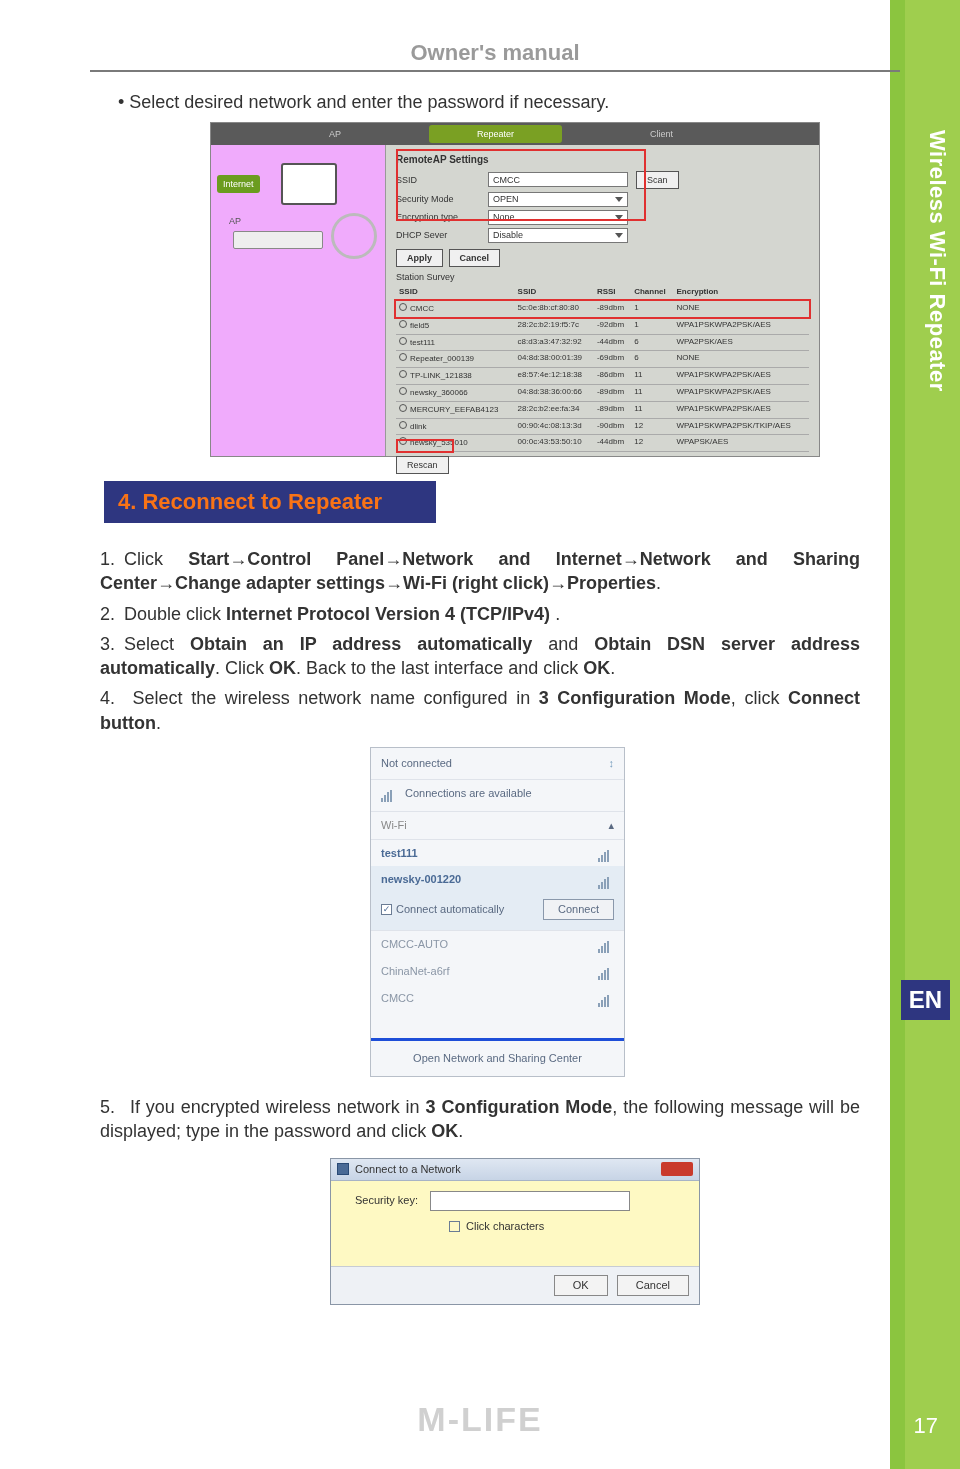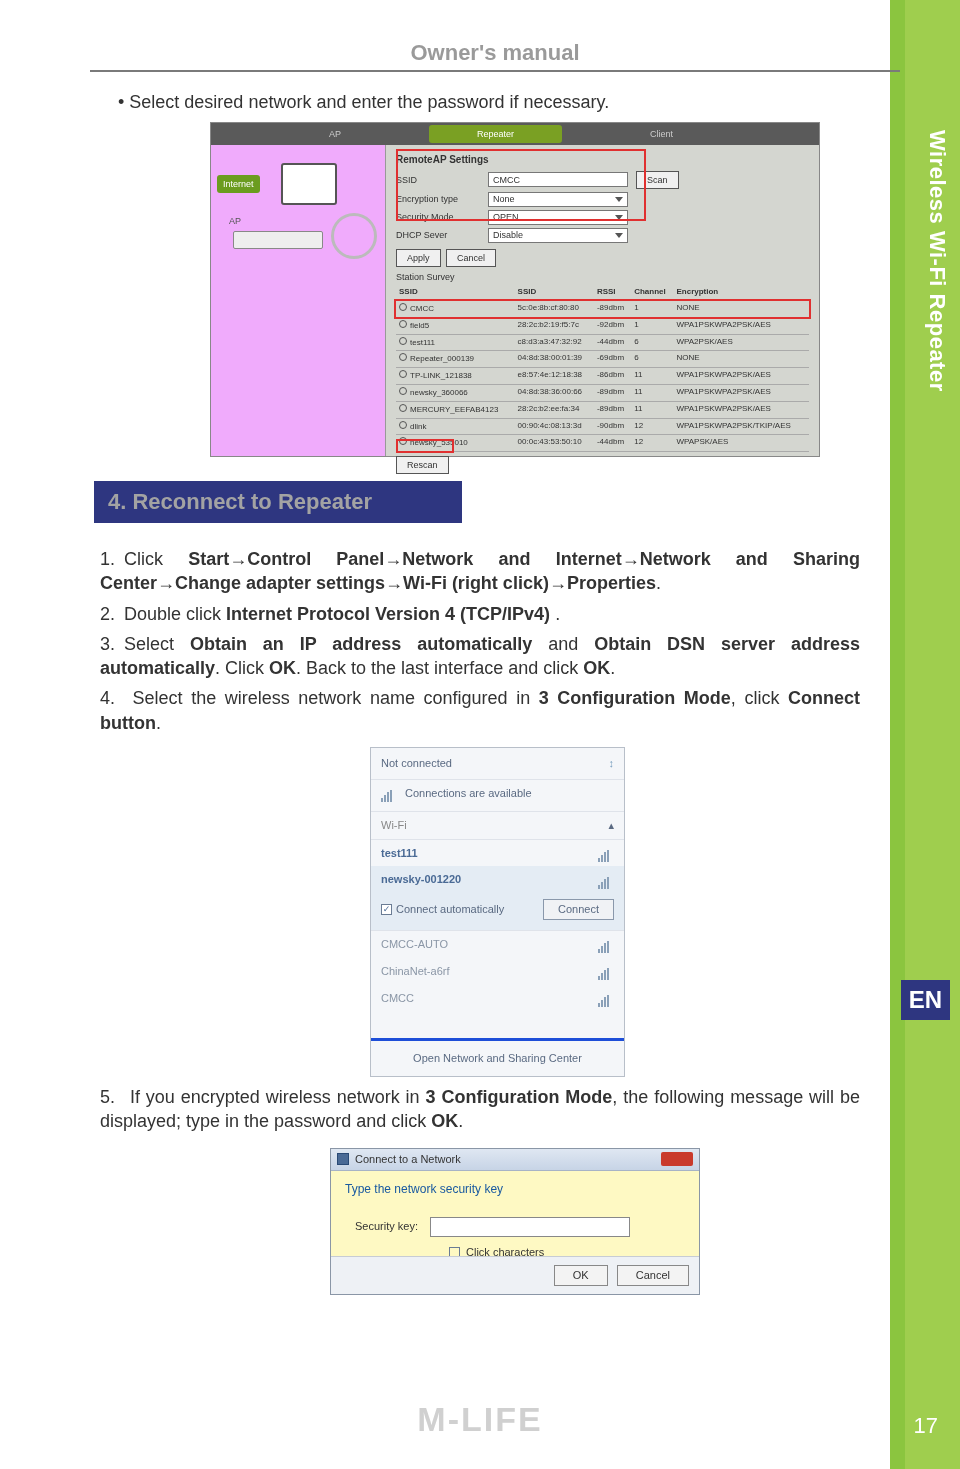--- a/index.html
+++ b/index.html
@@ -71,25 +71,25 @@
   }
   .hr { border: none; border-top: 2px solid #7a7a7a; margin-bottom: 18px; }
 
   .content { width: 770px; font-size: 18px; line-height: 1.35; color: #333; }
   .bullet { margin: 0 0 6px 28px; }
   .bullet::before { content: "•  "; }
   .bold { font-weight: 700; }
 
   .section-title {
     background: #2e3680;
-    color: #a3a3a3;
+    color: #f97316;
     font-size: 22px;
     padding: 6px 14px;
-    margin: 24px 0 24px 4px;
-    width: 368px;
+    margin: 24px 0 24px 14px;
+    width: 332px;
     font-weight: 600;
   }
 
   .ol { margin-left: 10px; }
   .ol .item { margin-bottom: 6px; text-align: justify; }
   .ol .num { display: inline-block; width: 24px; }
 
   
   .shot1 {
     width: 610px; height: 335px;
@@ -143,21 +143,21 @@
   .shot1 .row .lbl { width: 92px; }
   .shot1 .row .inp {
     width: 140px; height: 15px; background: #fff; border: 1px solid #777;
     font-size: 9px; padding: 0 4px; display: flex; align-items: center;
   }
   .shot1 .row .sel::after {
     content: ""; margin-left: auto;
     border-left: 4px solid transparent; border-right: 4px solid transparent;
     border-top: 5px solid #555;
   }
-  .shot1 .btns { margin: 6px 0 4px 0; }
+  .shot1 .btns { margin: 6px 0 4px 0; font-weight: bold; }
   .shot1 .btn {
     display: inline-block; background: #f0f0f0; border: 1px solid #555;
     font-size: 9px; padding: 2px 10px; margin-right: 3px;
   }
   .shot1 .scanbtn { margin-left: 8px; }
   .shot1 .survey-title { font-size: 9px; margin: 2px 0 2px 0; }
   .shot1 table { width: 100%; border-collapse: collapse; font-size: 8px; }
   .shot1 th, .shot1 td { border-bottom: 1px solid #aaa; padding: 2px 3px; text-align: left; vertical-align: top; }
   .shot1 th { color: #333; font-weight: 600; }
   .shot1 .radio { display: inline-block; width: 8px; height: 8px; border: 1px solid #555; border-radius: 50%; margin-right: 3px; }
@@ -167,21 +167,21 @@
     top: 26px; left: 185px; width: 250px; height: 72px; pointer-events: none;
   }
   .shot1 .redbox2 {
     position: absolute; border: 2px solid #e03030;
     top: 316px; left: 185px; width: 58px; height: 14px; pointer-events: none;
   }
 
   
   .shot2 {
     width: 255px; height: 330px;
-    margin: 12px 0 8px 280px;
+    margin: 12px 0 18px 280px;
     background: #f4f6f9;
     border: 1px solid #b8bfc9;
     font-size: 11px; color: #5a6a82;
     display: flex; flex-direction: column;
   }
   .shot2 .hdr { padding: 8px 10px; border-bottom: 1px solid #dfe3ea; display: flex; justify-content: space-between; }
   .shot2 .avail { padding: 6px 10px 10px 10px; display: flex; align-items: center; gap: 8px; border-bottom: 1px solid #dfe3ea; }
   .shot2 .sigicon { width: 16px; height: 12px; display: inline-block; }
   .shot2 .sigicon i { display: inline-block; width: 2px; margin-right: 1px; background: #8aa0b8; vertical-align: bottom; }
   .shot2 .sigicon i:nth-child(1){height:4px;} .shot2 .sigicon i:nth-child(2){height:7px;}
@@ -262,26 +262,26 @@
           <div class="circles"></div>
         </div>
         <div class="form">
           <div class="fg-title">RemoteAP Settings</div>
           <div class="row">
               <span class="lbl">SSID</span>
               <span class="inp">CMCC</span>
               <span class="btn scanbtn">Scan</span>
             </div>
           <div class="row">
+              <span class="lbl">Security Mode</span>
+              <span class="inp sel">OPEN</span>
+            </div>
+          <div class="row">
               <span class="lbl">Encryption type</span>
               <span class="inp sel">None</span>
-            </div>
-          <div class="row">
-              <span class="lbl">Security Mode</span>
-              <span class="inp sel">OPEN</span>
             </div>
           <div class="row">
               <span class="lbl">DHCP Sever</span>
               <span class="inp sel">Disable</span>
             </div>
           <div class="btns">
             <span class="btn">Apply</span>
             <span class="btn">Cancel</span>
           </div>
           <div class="survey-title">Station Survey</div>
@@ -426,21 +426,20 @@
     </div>
 
     <div class="shot3">
       <div class="titlebar">
         <span class="t">
             <span class="sq"></span>
             <span>Connect to a Network</span>
           </span>
         <span class="close"></span>
       </div>
-      <div class="msg">Type the network security key</div>
       <div class="field">
         <span>Security key:</span>
         <input type="text" style="">
       </div>
       <div class="hide">
         <span class="cb"></span>
         <span>Click characters</span>
       </div>
       <div class="btnrow">
         <span class="db">OK</span>

